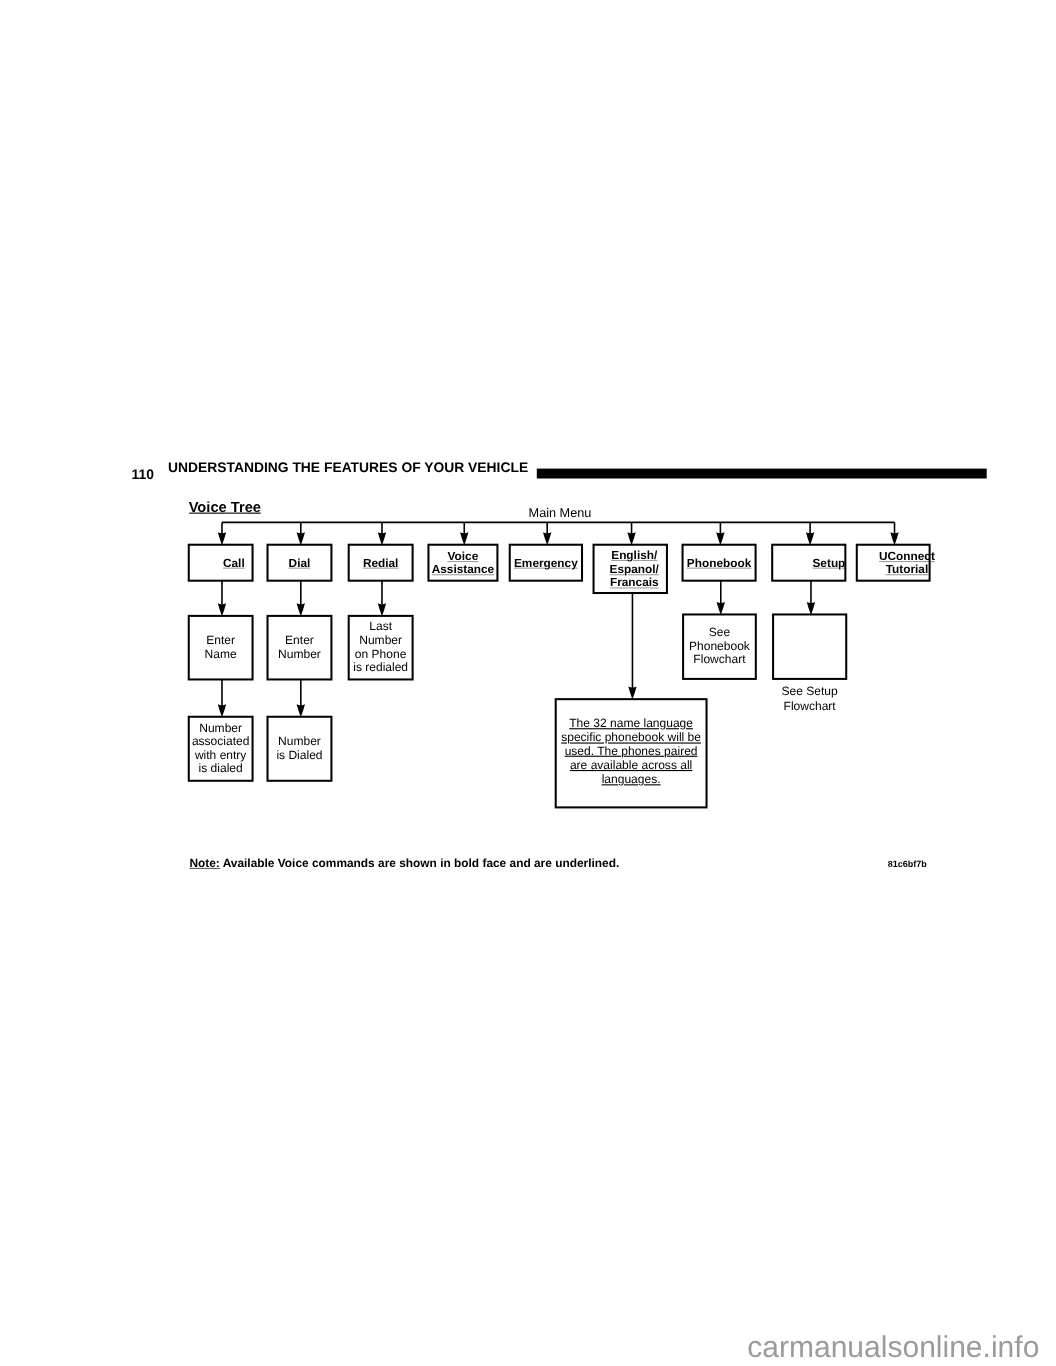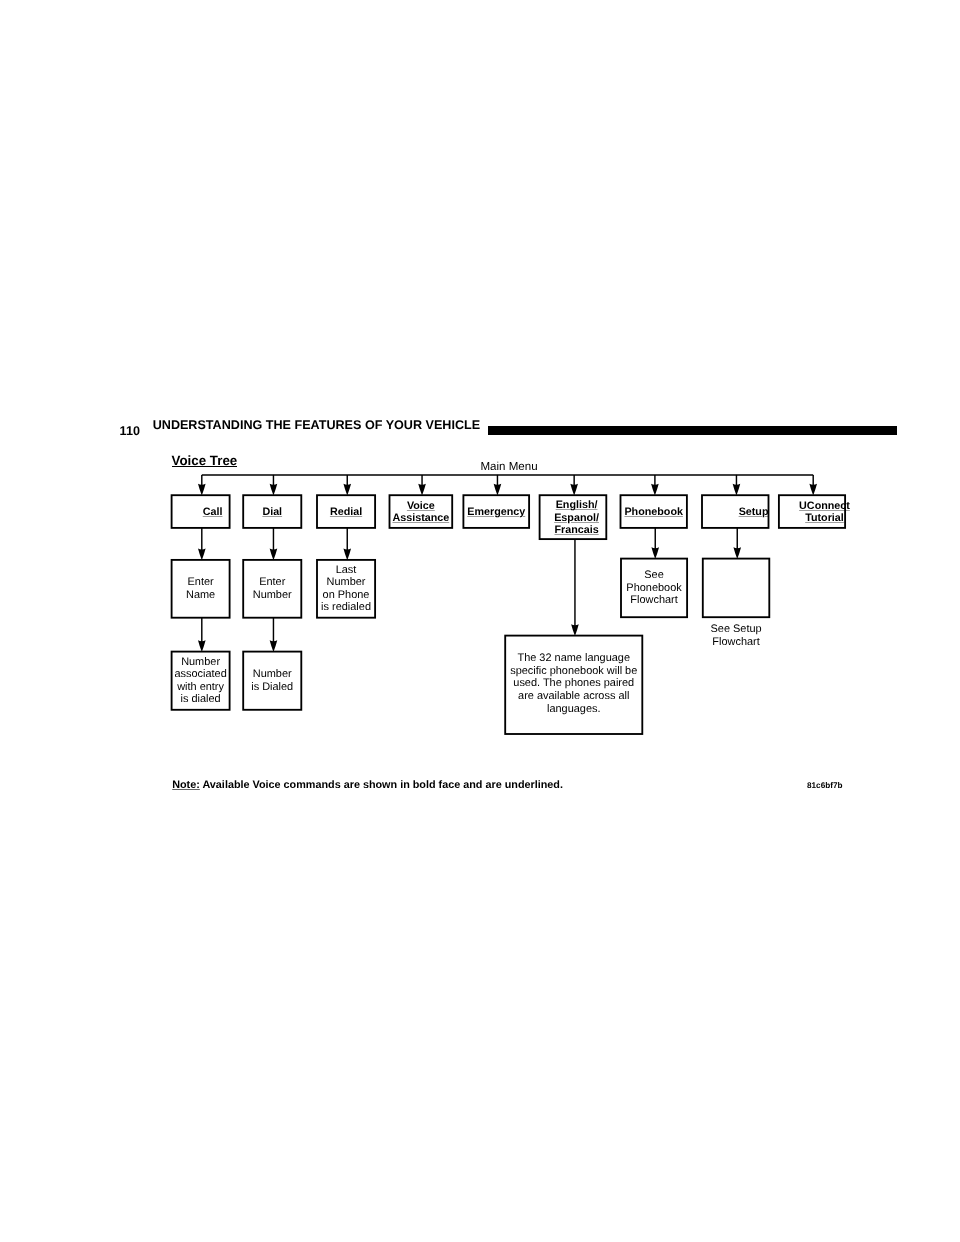--- a/index.html
+++ b/index.html
@@ -21,21 +21,21 @@
   .chart{position:absolute;left:0;top:0;width:960px;height:1242px;}
 
   .box{position:absolute;border:0;box-sizing:border-box;background:transparent;
        display:flex;align-items:center;justify-content:center;text-align:center;}
   .box>span{display:block;}
   .box.b{font-weight:bold;font-size:10.75px;line-height:12.5px;}
   .box.b>span{position:relative;top:0.85px;}
   .box.n{font-weight:normal;font-size:10.95px;line-height:12.6px;}
   .box.b u{text-decoration:underline;text-underline-offset:1.1px;text-decoration-thickness:0.55px;text-decoration-color:rgba(0,0,0,0.38);}
   .box.big{font-size:10.95px;line-height:12.85px;}
-  .box.big>span{position:relative;top:-0.9px;}
+  .box.big>span{position:relative;top:-0.9px;text-decoration:underline;}
 
   .note{position:absolute;left:172.2px;top:778.5px;font-size:10.82px;line-height:12px;font-weight:bold;white-space:pre;}
   .note u{text-decoration:underline;text-underline-offset:1.4px;text-decoration-thickness:0.8px;text-decoration-color:rgba(0,0,0,0.62);}
   .code{position:absolute;left:807.0px;top:781.0px;font-size:8.2px;line-height:10px;font-weight:bold;}
 
   .wm{position:absolute;left:679.3px;top:1210.2px;font-size:27.3px;line-height:30px;color:#9b9b9b;}
 </style>
 </head>
 <body style="background: rgb(255, 255, 255); color: rgb(0, 0, 0);">
 
@@ -164,14 +164,15 @@
       <span class="lbl"><span>See Setup</span><br><span>Flowchart</span></span>
     </div>
 
   <div class="box n big" style="left:505.20px;top:635.60px;width:137.10px;height:98.40px;">
       <span class="lbl"><span>The 32 name language</span><br><span>specific phonebook will be</span><br><span>used. The phones paired</span><br><span>are available across all</span><br><span>languages.</span></span>
     </div>
 
   <div class="note"><u>Note:</u> <span>Available Voice commands are shown in bold face and are underlined.</span></div>
   <div class="code">81c6bf7b</div>
 
+  <div class="wm" style="color: rgb(155, 155, 155);">carmanualsonline.info</div>
 
 </div>
 
 </body></html>

